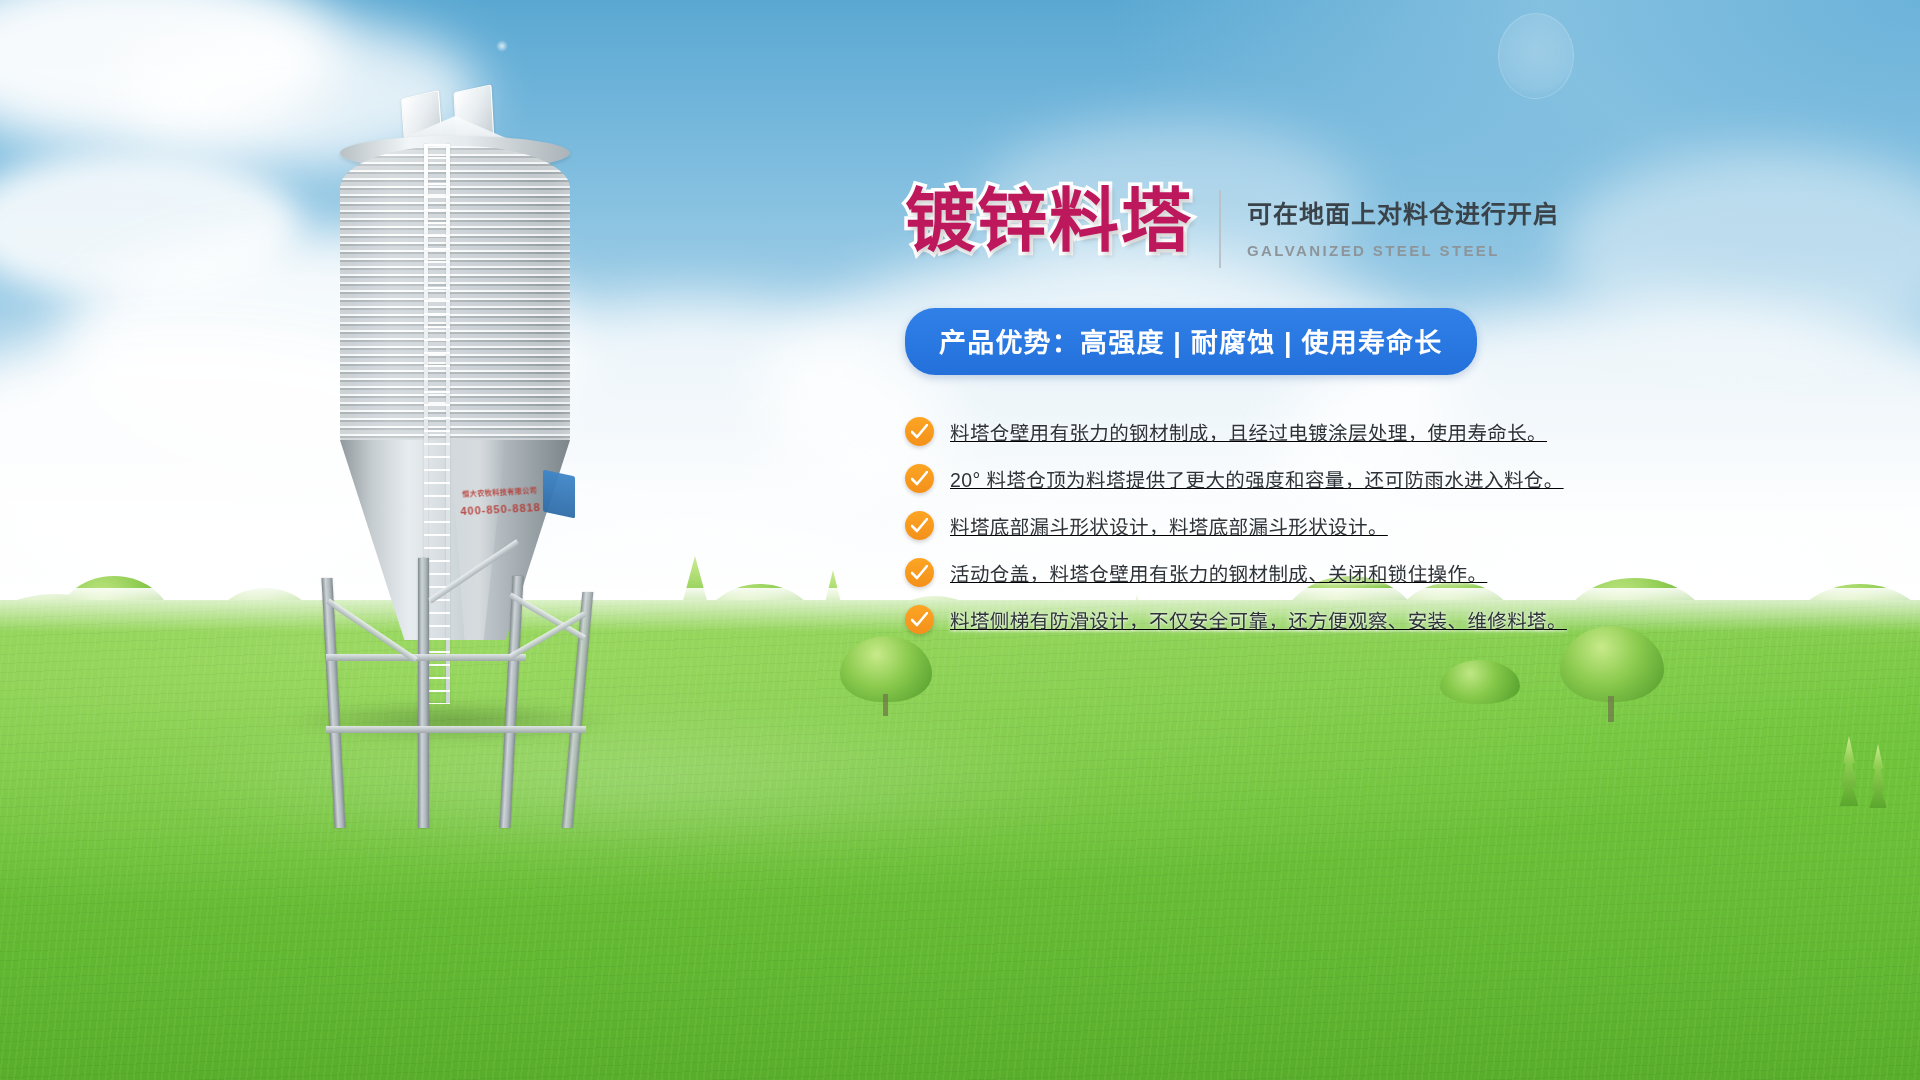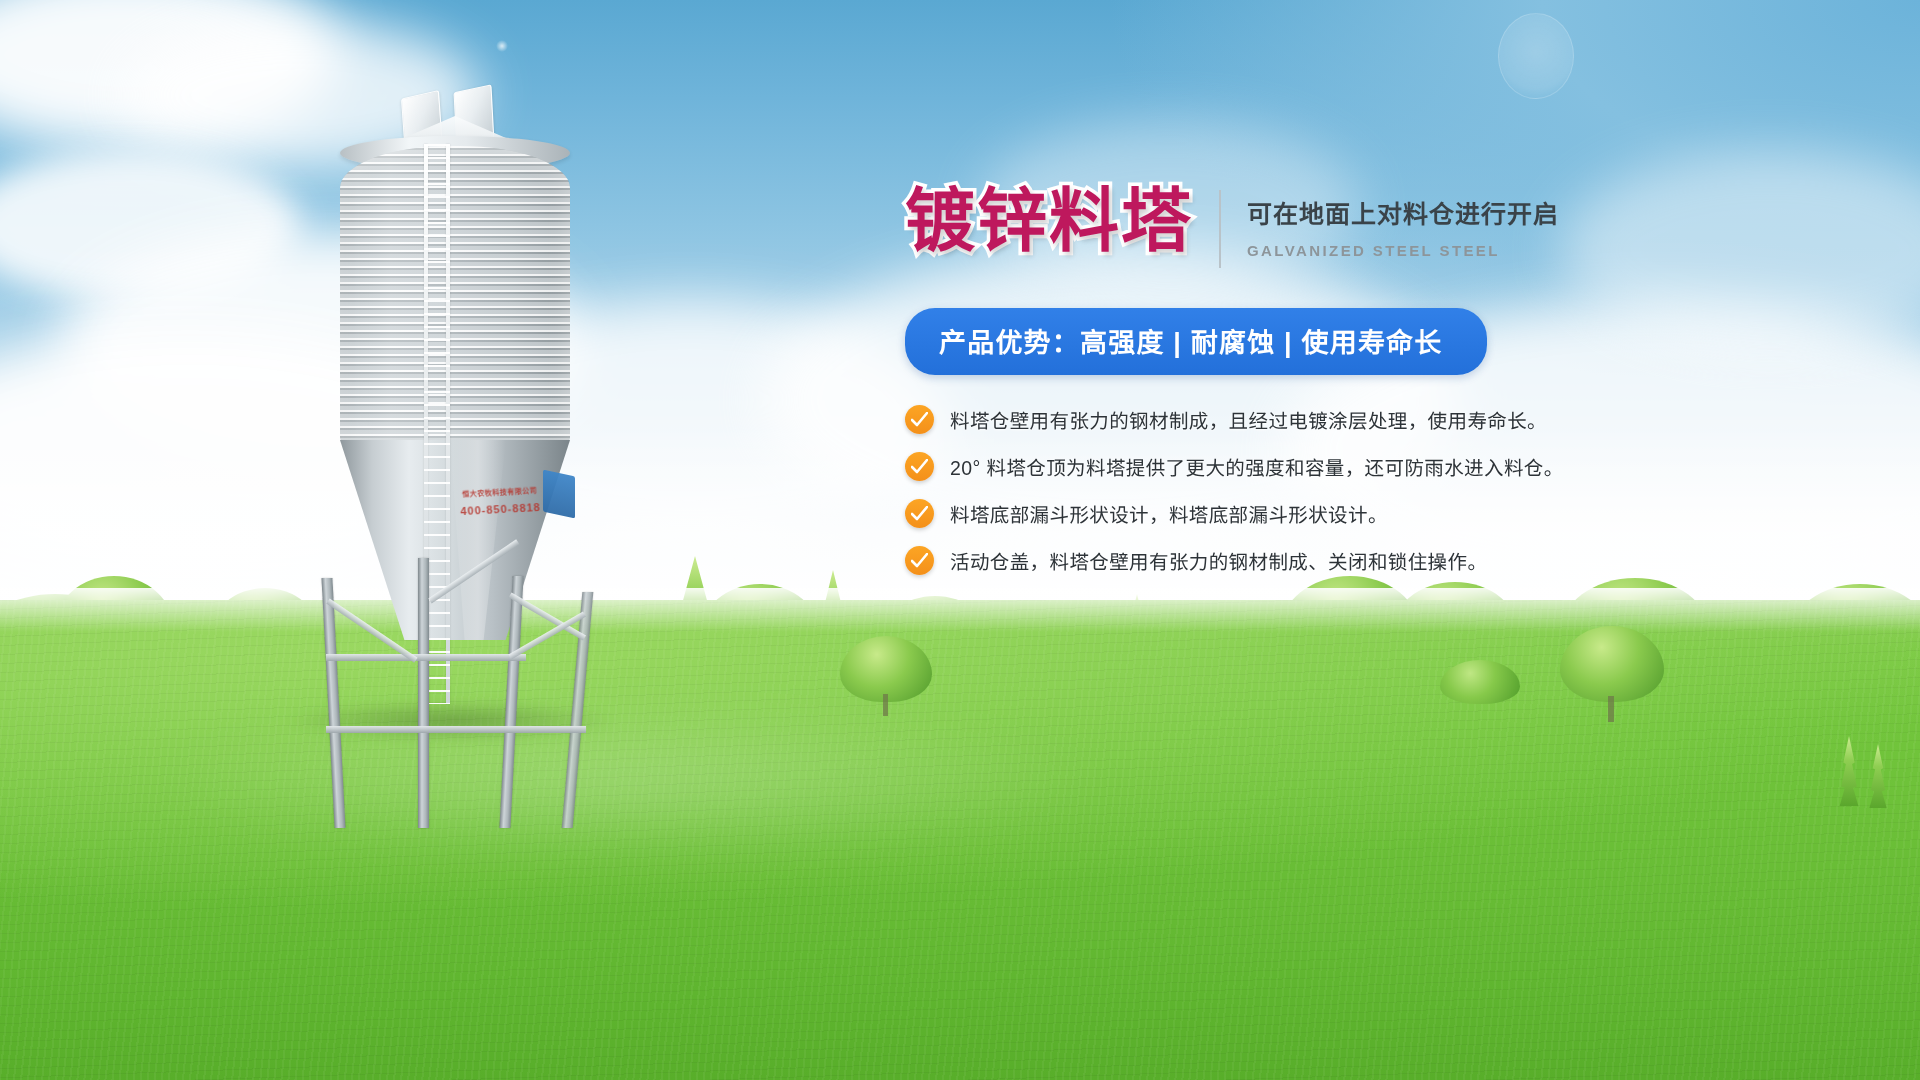--- a/index.html
+++ b/index.html
@@ -205,28 +205,28 @@
     font-size:25px;font-weight:bold;color:#3a4349;letter-spacing:1px;white-space:nowrap;
   }
   .subtitle{
     margin-top:12px;font-size:15px;font-weight:bold;color:#8d959a;
     letter-spacing:2.4px;white-space:nowrap;
   }
 
   .pill{
     display:inline-block;margin-top:40px;
     background:linear-gradient(180deg,#3180e8,#2370da);
-    border-radius:30px;padding:13px 44px 15px 34px;
+    border-radius:30px;padding:13px 34px 15px 34px;
     box-shadow:0 3px 8px rgba(20,70,140,.22);
   }
   .pill-text{
     color:#fff;font-size:27px;font-weight:bold;letter-spacing:1.2px;white-space:nowrap;
   }
 
-  .bullets{margin-top:30px;}
+  .bullets{margin-top:42px;text-decoration:underline;}
   .bullet{display:flex;align-items:center;margin-bottom:18px;}
   .chk{
     flex:0 0 auto;width:29px;height:29px;border-radius:50%;
     background:linear-gradient(180deg,#fca524,#f4901a);
     box-shadow:0 2px 4px rgba(0,0,0,.18);
     position:relative;margin-right:16px;
   }
   .chk svg{position:absolute;left:6px;top:7px;}
   .btext{
     font-size:19.5px;color:#2d3338;letter-spacing:.4px;white-space:nowrap;
@@ -378,17 +378,25 @@
 
       <div class="bullet">
         <span class="chk">
           <svg width="17" height="15" viewBox="0 0 17 15" aria-hidden="true">
             <polyline points="1,8 6,13 16,1" fill="none" stroke="#ffffff" stroke-width="2.6" stroke-linecap="round" stroke-linejoin="round"></polyline>
           </svg>
         </span>
         <span class="btext">活动仓盖，料塔仓壁用有张力的钢材制成、关闭和锁住操作。</span>
       </div>
 
+      <div class="bullet">
+        <span class="chk">
+          <svg width="17" height="15" viewBox="0 0 17 15" aria-hidden="true">
+            <polyline points="1,8 6,13 16,1" fill="none" stroke="#ffffff" stroke-width="2.6" stroke-linecap="round" stroke-linejoin="round"></polyline>
+          </svg>
+        </span>
+        <span class="btext">料塔侧梯有防滑设计，不仅安全可靠，还方便观察、安装、维修料塔。</span>
+      </div>
 
     </div>
   </div>
 
 </div>
 
 </body></html>

